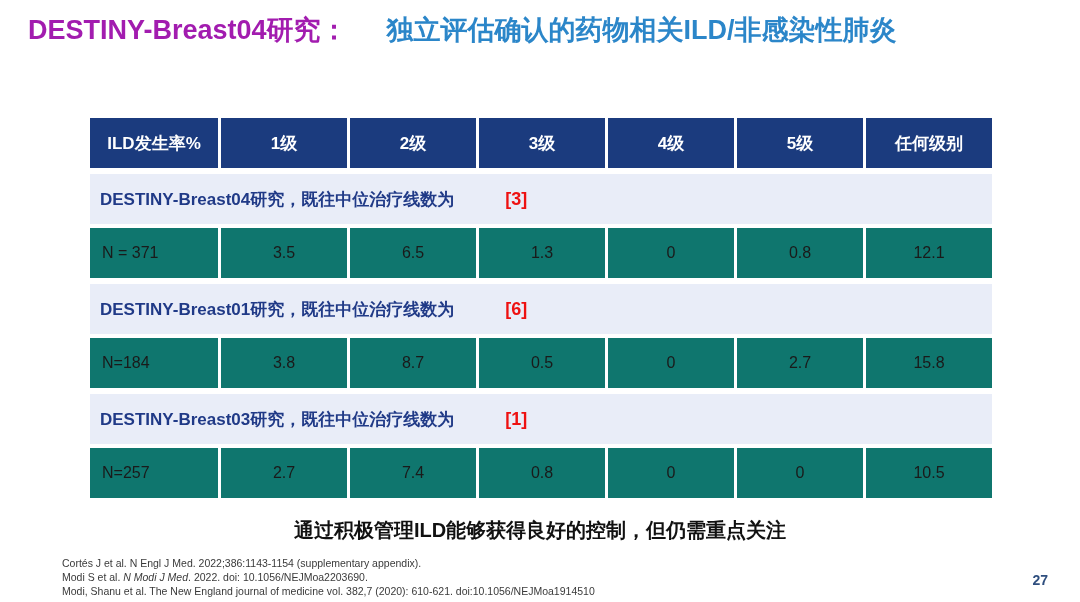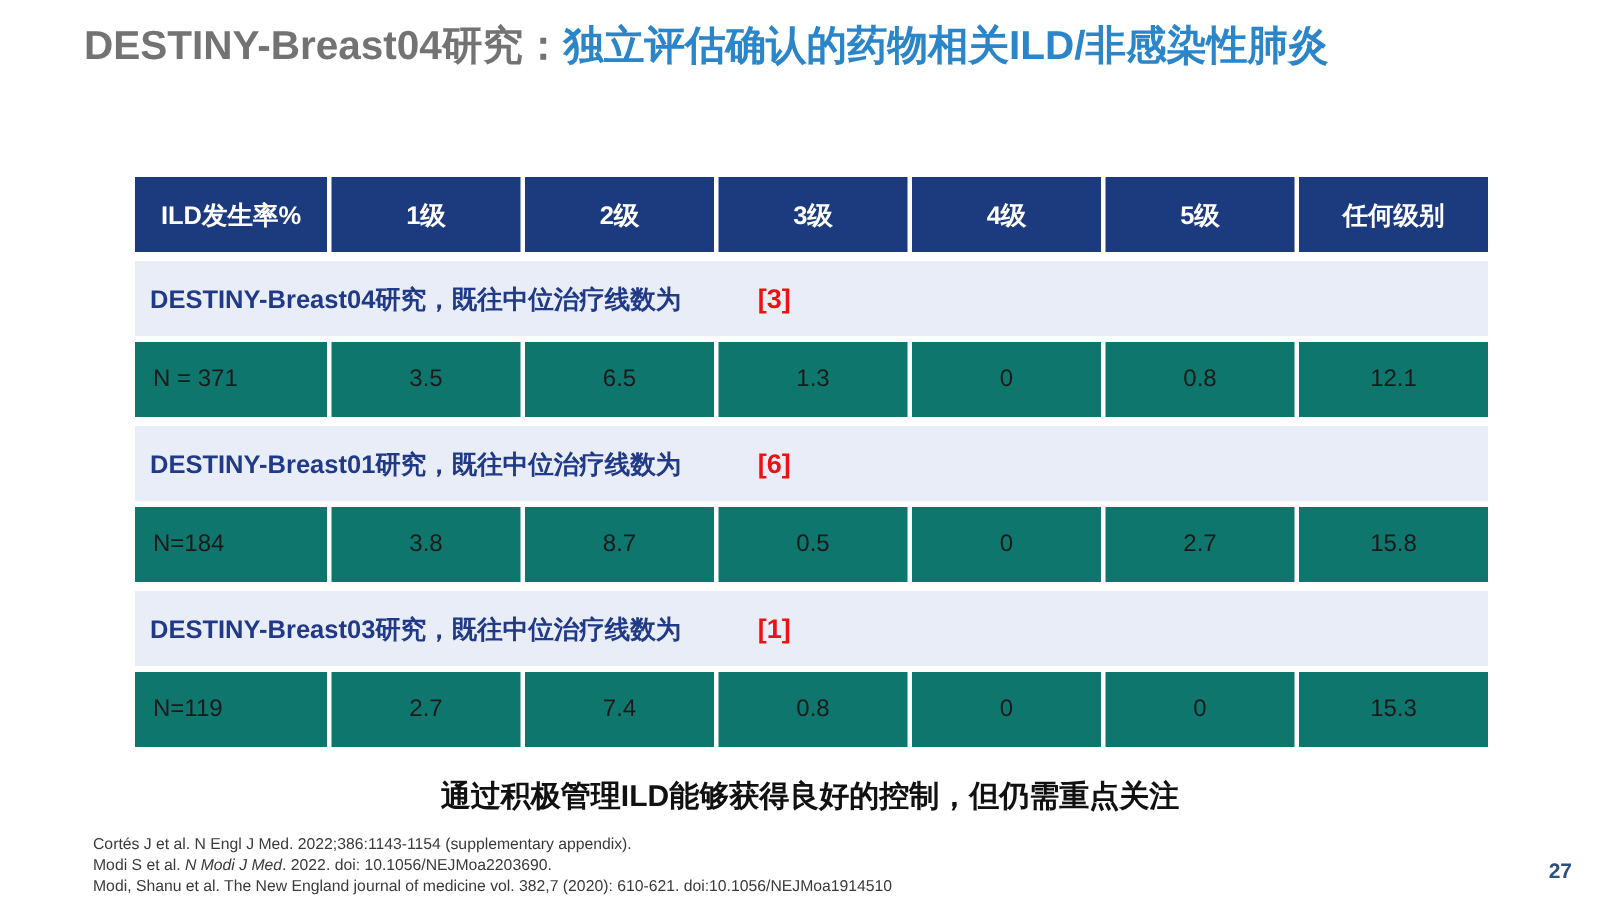--- a/index.html
+++ b/index.html
@@ -11,22 +11,22 @@
     position: relative;
   }
   .slide { width: 1080px; height: 602px; position: relative; }
 
   
   .title {
     position: absolute; left: 28px; top: 12px;
     font-size: 27px; font-weight: bold; letter-spacing: 0px;
     white-space: nowrap;
   }
-  .title .t-black { color: #737373; margin-left: 28px; }
-  .title .t-blue  { color: #2b86c9; }
+  .title .t-black { color: #a21caf; }
+  .title .t-blue  { color: #2b86c9; margin-left: 39px; }
 
   
   .tablewrap {
     position: absolute; left: 90px; top: 118px; width: 902px;
   }
   .row {
     display: grid;
     grid-template-columns: 128px repeat(6, 1fr);
     column-gap: 3px;
   }
@@ -123,27 +123,27 @@
       <div class="cell">0</div>
       <div class="cell">2.7</div>
       <div class="cell">15.8</div>
     </div>
 
     <div class="sectionrow">
       <span>DESTINY-Breast03研究，既往中位治疗线数为</span>
       <span class="hl">[1]</span>
     </div>
     <div class="row data">
-      <div class="cell first">N=119</div>
+      <div class="cell first">N=257</div>
       <div class="cell">2.7</div>
       <div class="cell">7.4</div>
       <div class="cell">0.8</div>
       <div class="cell">0</div>
       <div class="cell">0</div>
-      <div class="cell">15.3</div>
+      <div class="cell">10.5</div>
     </div>
 
   </div>
 
   <div class="conclusion">通过积极管理ILD能够获得良好的控制，但仍需重点关注</div>
 
   <div class="citations">
     <div>Cortés J et al. N Engl J Med. 2022;386:1143-1154 (supplementary appendix).</div>
     <div><span>Modi S et al. </span><i>N Modi J Med</i><span>. 2022. doi: 10.1056/NEJMoa2203690.</span></div>
     <div>Modi, Shanu et al. The New England journal of medicine vol. 382,7 (2020): 610-621. doi:10.1056/NEJMoa1914510</div>

